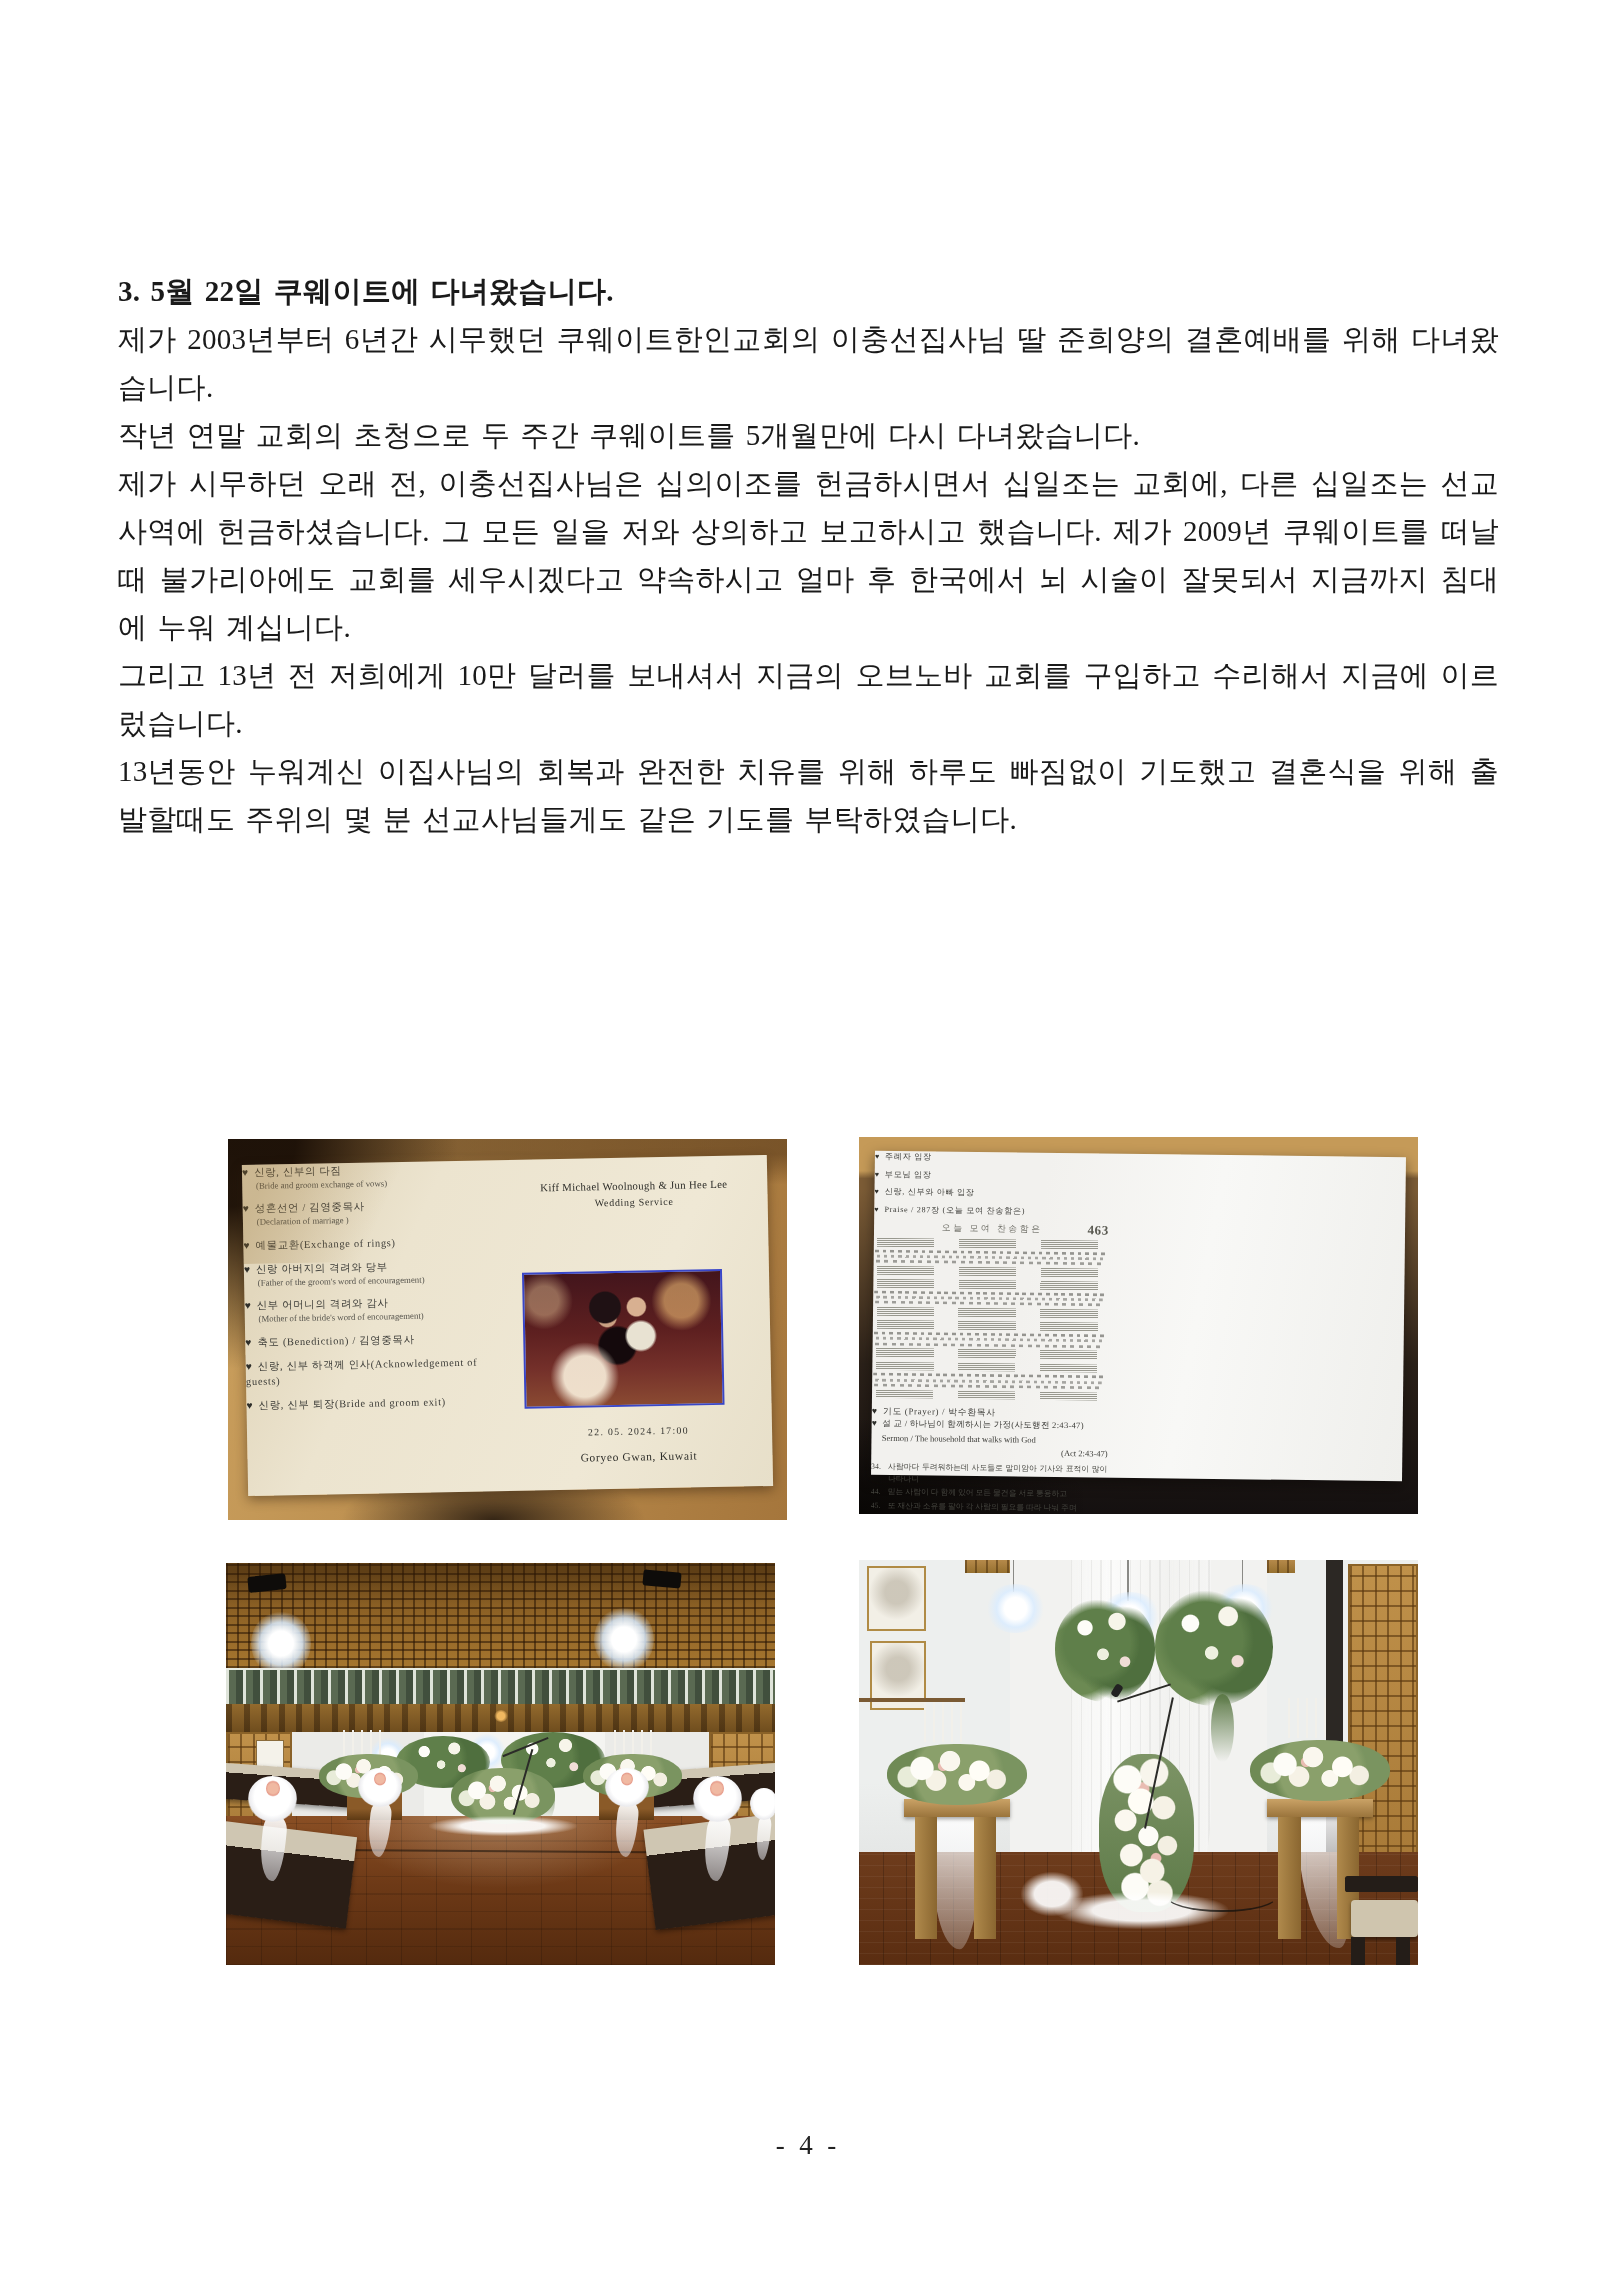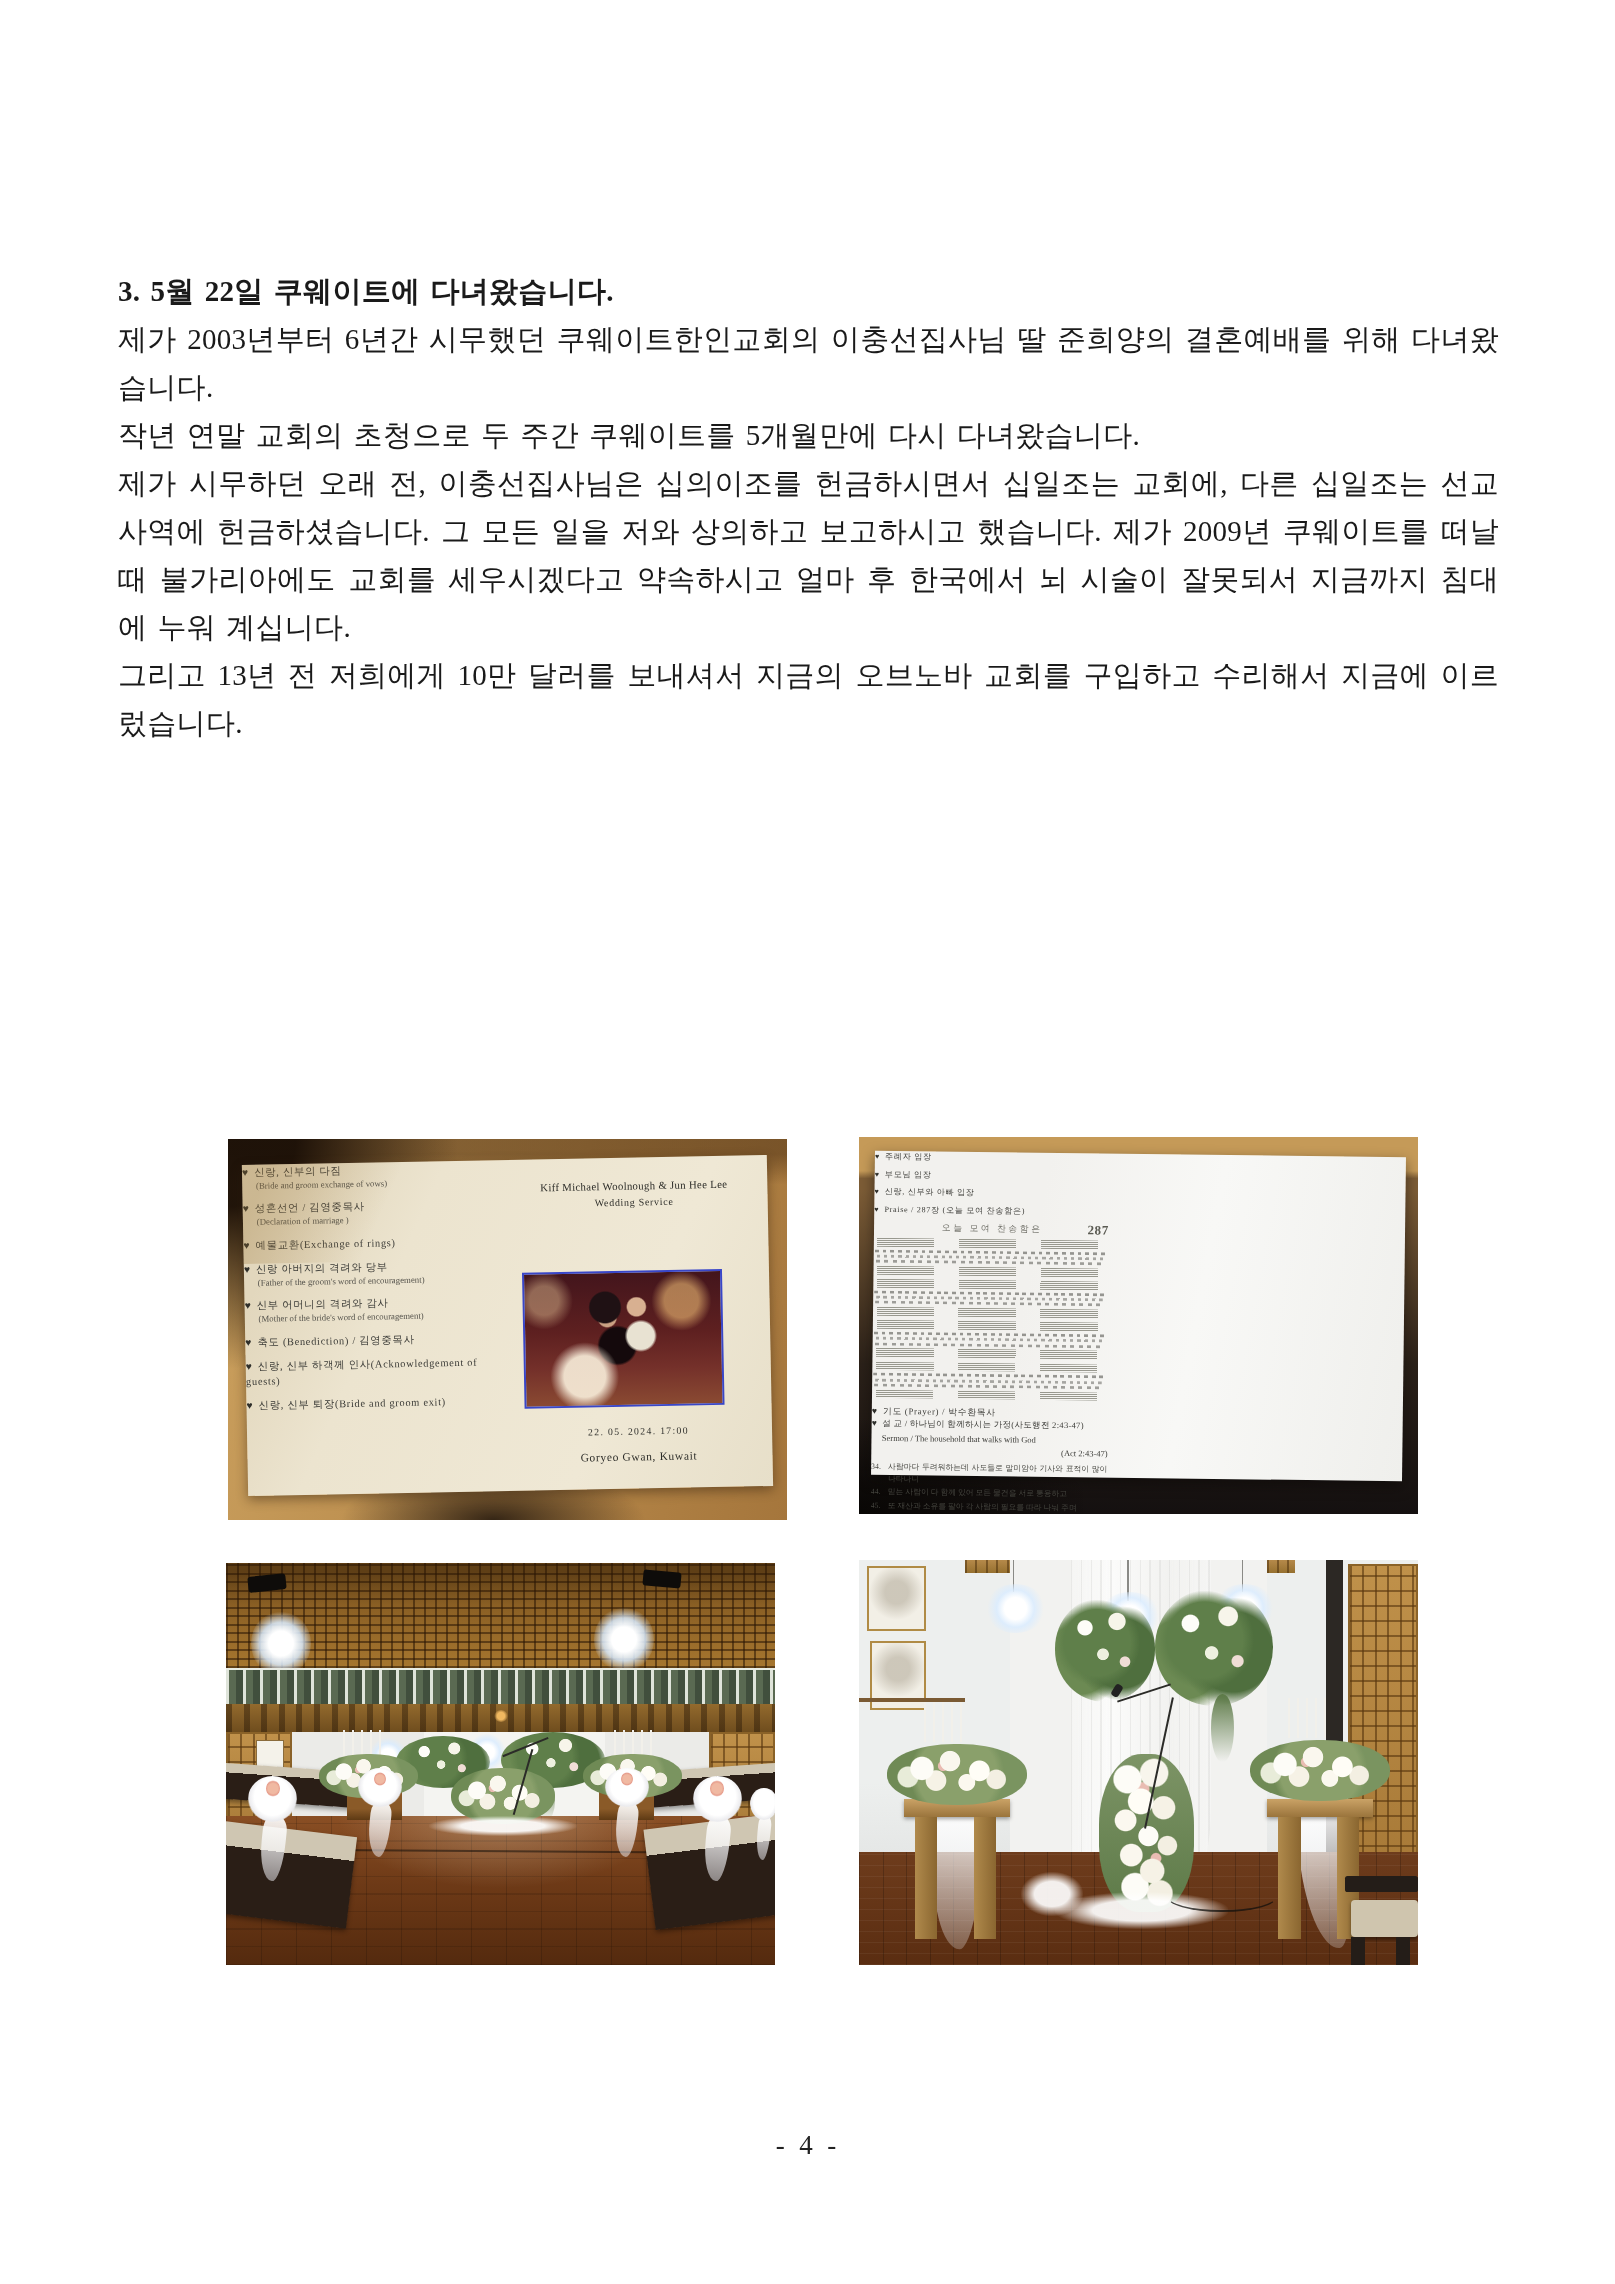--- a/index.html
+++ b/index.html
@@ -246,20 +246,21 @@
 <body>
 
 <div>
 
   <div class="text-block">
     <p class="heading">3. 5월 22일 쿠웨이트에 다녀왔습니다.</p>
     <p>제가 2003년부터 6년간 시무했던 쿠웨이트한인교회의 이충선집사님 딸 준희양의 결혼예배를 위해 다녀왔습니다.</p>
     <p>작년 연말 교회의 초청으로 두 주간 쿠웨이트를 5개월만에 다시 다녀왔습니다.</p>
     <p>제가 시무하던 오래 전, 이충선집사님은 십의이조를 헌금하시면서 십일조는 교회에, 다른 십일조는 선교사역에 헌금하셨습니다. 그 모든 일을 저와 상의하고 보고하시고 했습니다. 제가 2009년 쿠웨이트를 떠날 때 불가리아에도 교회를 세우시겠다고 약속하시고 얼마 후 한국에서 뇌 시술이 잘못되서 지금까지 침대에 누워 계십니다.</p>
     <p>그리고 13년 전 저희에게 10만 달러를 보내셔서 지금의 오브노바 교회를 구입하고 수리해서 지금에 이르렀습니다.</p>
+    <p>13년동안 누워계신 이집사님의 회복과 완전한 치유를 위해 하루도 빠짐없이 기도했고 결혼식을 위해 출발할때도 주위의 몇 분 선교사님들게도 같은 기도를 부탁하였습니다.</p>
   </div>
 
   <div class="photo" id="photo1">
     <div class="p1-shade-tl"></div>
     <div class="p1-shade-bot"></div>
     <div class="p1-paper">
       <div class="p1-sun"></div>
       <div class="p1-list">
         <div class="pc-item">
           <div class="pc-ko"><span class="heart">♥</span><span>신랑, 신부의 다짐</span></div>
@@ -308,21 +309,21 @@
     <div class="p2-shade-bl"></div>
     <div class="p2-paper">
       <div class="p2-left">
         <div class="po-item"><span class="heart">♥</span><span>주례자 입장</span></div>
         <div class="po-item"><span class="heart">♥</span><span>부모님 입장</span></div>
         <div class="po-item"><span class="heart">♥</span><span>신랑, 신부와 아빠 입장</span></div>
         <div class="po-item"><span class="heart">♥</span><span>Praise  / 287장 (오늘 모여 찬송함은)</span></div>
         <div class="hymn">
           <div class="hymn-head">
             <span class="hymn-title">오늘 모여 찬송함은</span>
-            <span class="hymn-num">287</span>
+            <span class="hymn-num">463</span>
           </div>
           <div class="sys">
               <div class="staff" style="position:static"></div>
               <div class="lyrow" style="position:static"></div>
               <div class="staff" style="position:static"></div>
             </div>
           <div class="sys">
               <div class="staff" style="position:static"></div>
               <div class="lyrow" style="position:static"></div>
               <div class="staff" style="position:static"></div>

